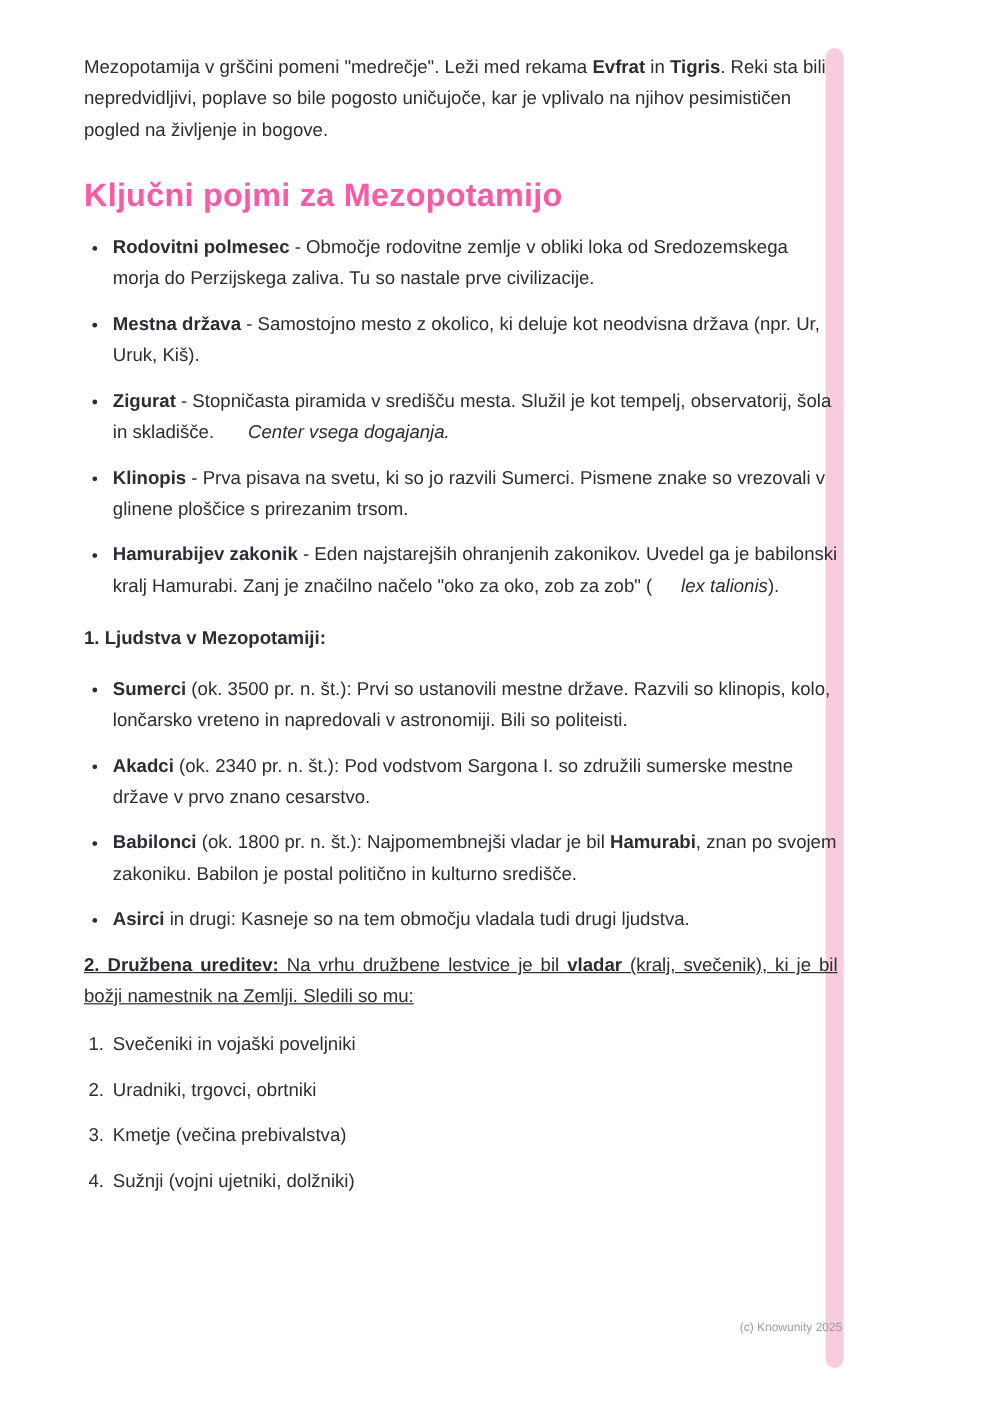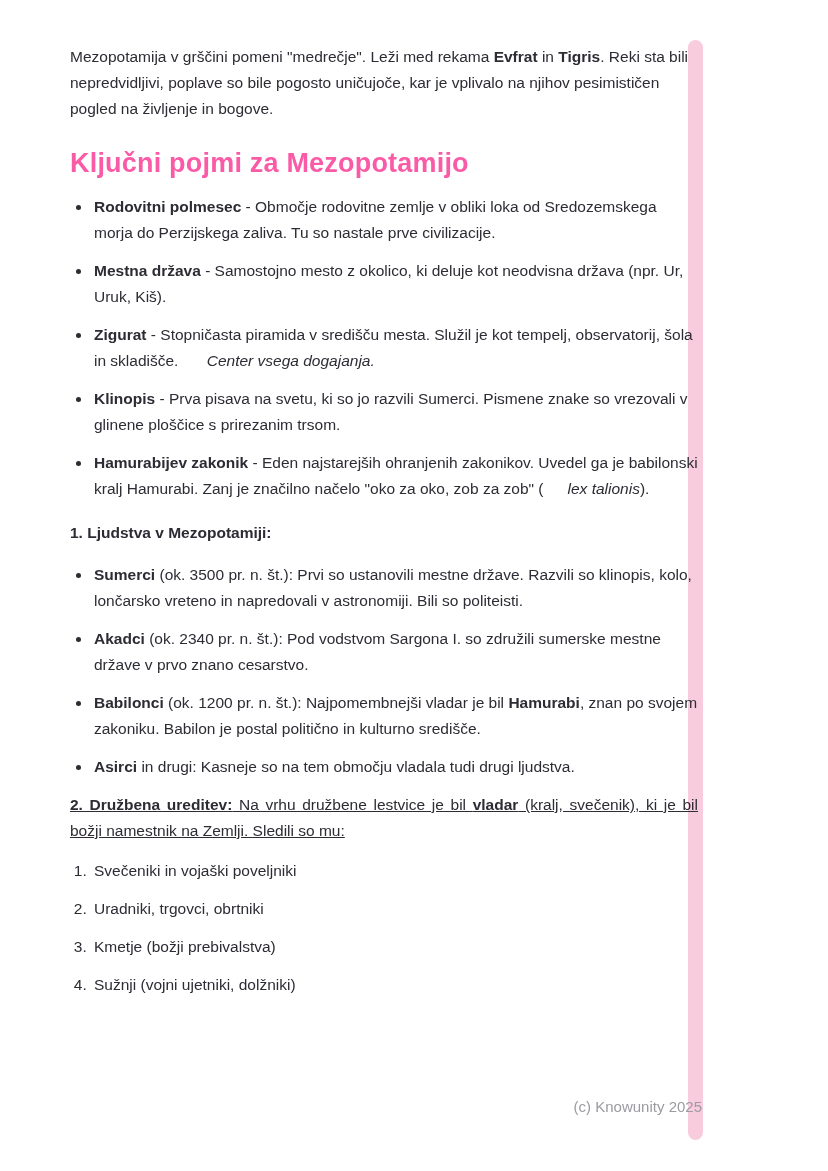--- a/index.html
+++ b/index.html
@@ -55,21 +55,21 @@
     padding-left: 21px;
     margin: 14px 0 0 0;
   }
   ol.numbered > li { margin-bottom: 12px; padding-left: 3px; }
   .b { font-weight: 700; }
   .i { font-style: italic; margin-left: 24px; }
   .footer {
     position: absolute;
     top: 1100px;
     right: 66px;
-    font-size: 15px;
+    font-size: 10px;
     line-height: 14px;
     color: var(--muted, #9b9ba1);
   }
 </style>
 </head>
 <body>
 
 <div class="page">
   <div class="stripe"></div>
 
@@ -86,29 +86,29 @@
       <li><span class="b">Klinopis</span><span> - Prva pisava na svetu, ki so jo razvili Sumerci. Pismene znake so vrezovali v glinene ploščice s prirezanim trsom.</span></li>
       <li><span class="b">Hamurabijev zakonik</span><span> - Eden najstarejših ohranjenih zakonikov. Uvedel ga je babilonski kralj Hamurabi. Zanj je značilno načelo "oko za oko, zob za zob" (</span><span class="i">lex talionis</span><span>).</span></li>
     </ul>
 
 
     <p class="sub">1. Ljudstva v Mezopotamiji:</p>
 
     <ul class="bullets">
       <li><span class="b">Sumerci</span><span> (ok. 3500 pr. n. št.): Prvi so ustanovili mestne države. Razvili so klinopis, kolo, lončarsko vreteno in napredovali v astronomiji. Bili so politeisti.</span></li>
       <li><span class="b">Akadci</span><span> (ok. 2340 pr. n. št.): Pod vodstvom Sargona I. so združili sumerske mestne države v prvo znano cesarstvo.</span></li>
-      <li><span class="b">Babilonci</span><span> (ok. 1200 pr. n. št.): Najpomembnejši vladar je bil </span><span class="b">Hamurabi</span><span>, znan po svojem zakoniku. Babilon je postal politično in kulturno središče.</span></li>
+      <li><span class="b">Babilonci</span><span> (ok. 1800 pr. n. št.): Najpomembnejši vladar je bil </span><span class="b">Hamurabi</span><span>, znan po svojem zakoniku. Babilon je postal politično in kulturno središče.</span></li>
       <li><span class="b">Asirci</span><span> in drugi: Kasneje so na tem območju vladala tudi drugi ljudstva.</span></li>
     </ul>
 
     <p class="para justify"><span class="b">2. Družbena ureditev:</span><span> Na vrhu družbene lestvice je bil </span><span class="b">vladar</span><span> (kralj, svečenik), ki je bil božji namestnik na Zemlji. Sledili so mu:</span></p>
 
     <ol class="numbered">
       <li>Svečeniki in vojaški poveljniki</li>
       <li>Uradniki, trgovci, obrtniki</li>
-      <li>Kmetje (božji prebivalstva)</li>
+      <li>Kmetje (večina prebivalstva)</li>
       <li>Sužnji (vojni ujetniki, dolžniki)</li>
     </ol>
 
   </div>
 
   <div class="footer">(c) Knowunity 2025</div>
 </div>
 
 </body></html>

